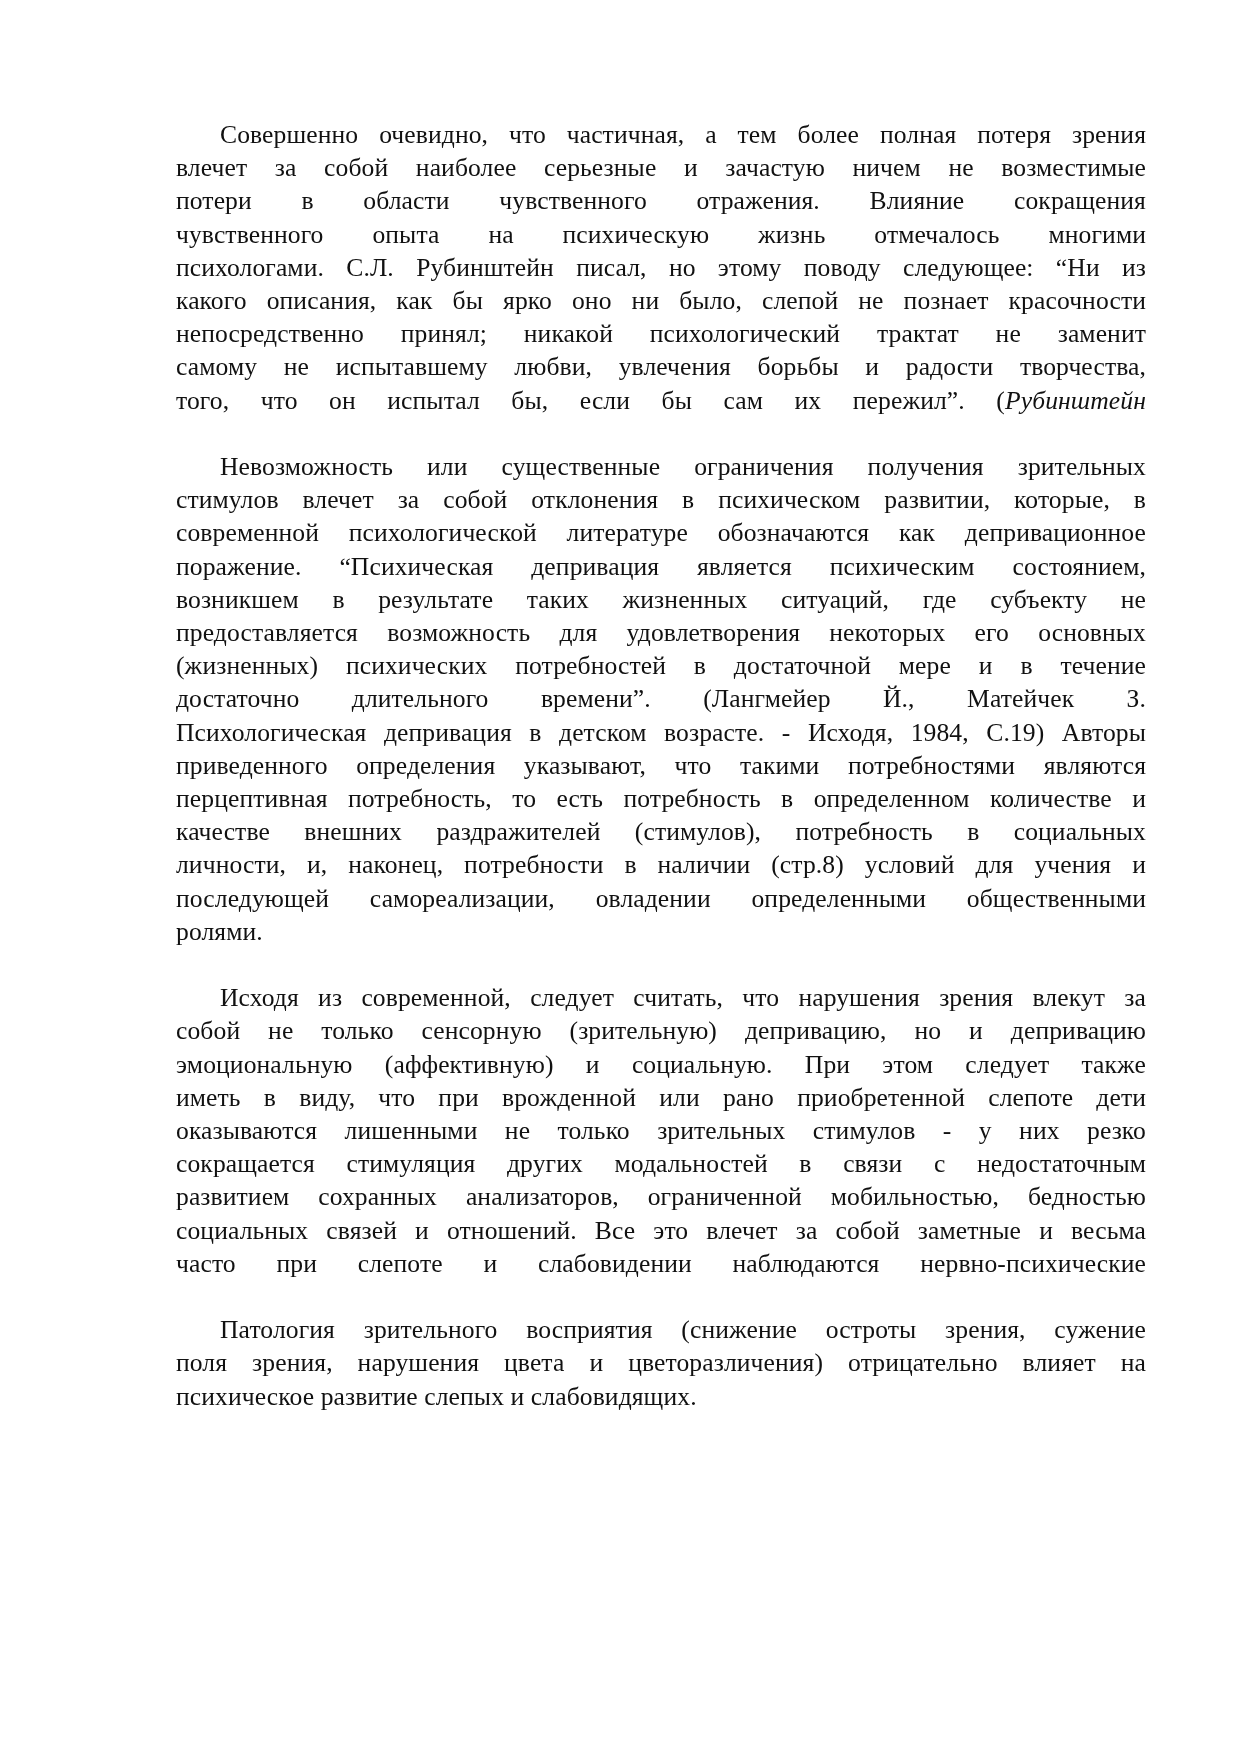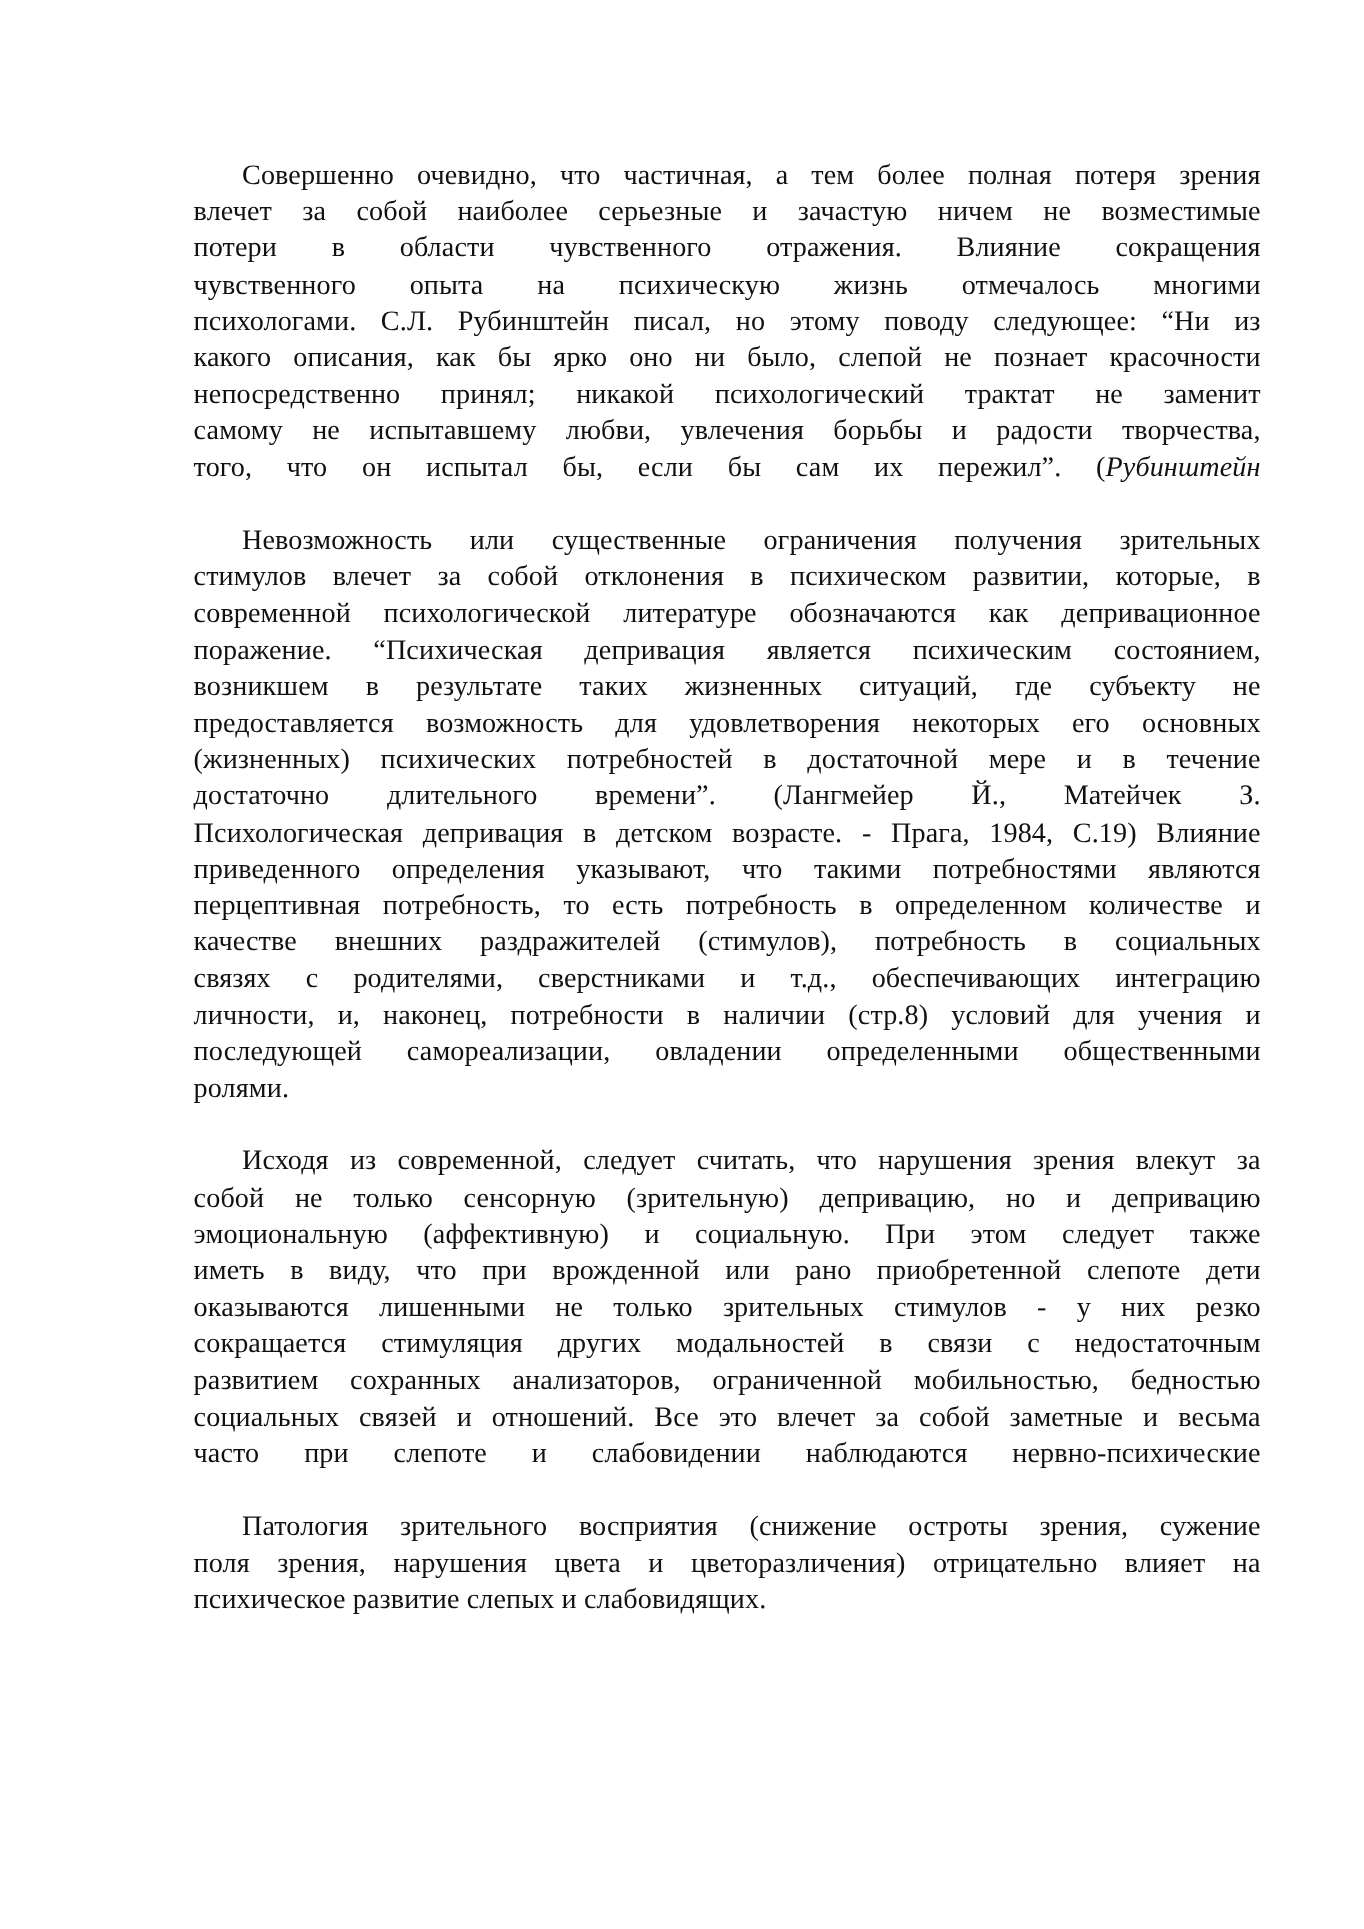--- a/index.html
+++ b/index.html
@@ -32,21 +32,20 @@
     }
     .para .line {
       display: block;
       text-align: justify;
       text-align-last: justify;
       text-indent: 0;
       white-space: nowrap;
     }
     .para .line.first {
       padding-left: 44px;
-      margin-top: 24px;
     }
     .para .line.last {
       text-align-last: left;
     }
     .italic {
       font-style: italic;
     }
   </style>
 </head>
 <body>
@@ -67,25 +66,24 @@
 
   <div class="para">
     <span class="line first">Невозможность или существенные ограничения получения зрительных</span>
     <span class="line">стимулов влечет за собой отклонения в психическом развитии, которые, в</span>
     <span class="line">современной психологической литературе обозначаются как депривационное</span>
     <span class="line">поражение. “Психическая депривация является психическим состоянием,</span>
     <span class="line">возникшем в результате таких жизненных ситуаций, где субъекту не</span>
     <span class="line">предоставляется возможность для удовлетворения некоторых его основных</span>
     <span class="line">(жизненных) психических потребностей в достаточной мере и в течение</span>
     <span class="line">достаточно длительного времени”. (Лангмейер Й., Матейчек З.</span>
-    <span class="line">Психологическая депривация в детском возрасте. - Прага, 1984, С.19) Влияние</span>
+    <span class="line">Психологическая депривация в детском возрасте. - Исходя, 1984, С.19) Авторы</span>
     <span class="line">приведенного определения указывают, что такими потребностями являются</span>
     <span class="line">перцептивная потребность, то есть потребность в определенном количестве и</span>
     <span class="line">качестве внешних раздражителей (стимулов), потребность в социальных</span>
-    <span class="line">связях с родителями, сверстниками и т.д., обеспечивающих интеграцию</span>
     <span class="line">личности, и, наконец, потребности в наличии (стр.8) условий для учения и</span>
     <span class="line">последующей самореализации, овладении определенными общественными</span>
     <span class="line last">ролями.</span>
   </div>
 
   <div class="para">
     <span class="line first">Исходя из современной, следует считать, что нарушения зрения влекут за</span>
     <span class="line">собой не только сенсорную (зрительную) депривацию, но и депривацию</span>
     <span class="line">эмоциональную (аффективную) и социальную. При этом следует также</span>
     <span class="line">иметь в виду, что при врожденной или рано приобретенной слепоте дети</span>

